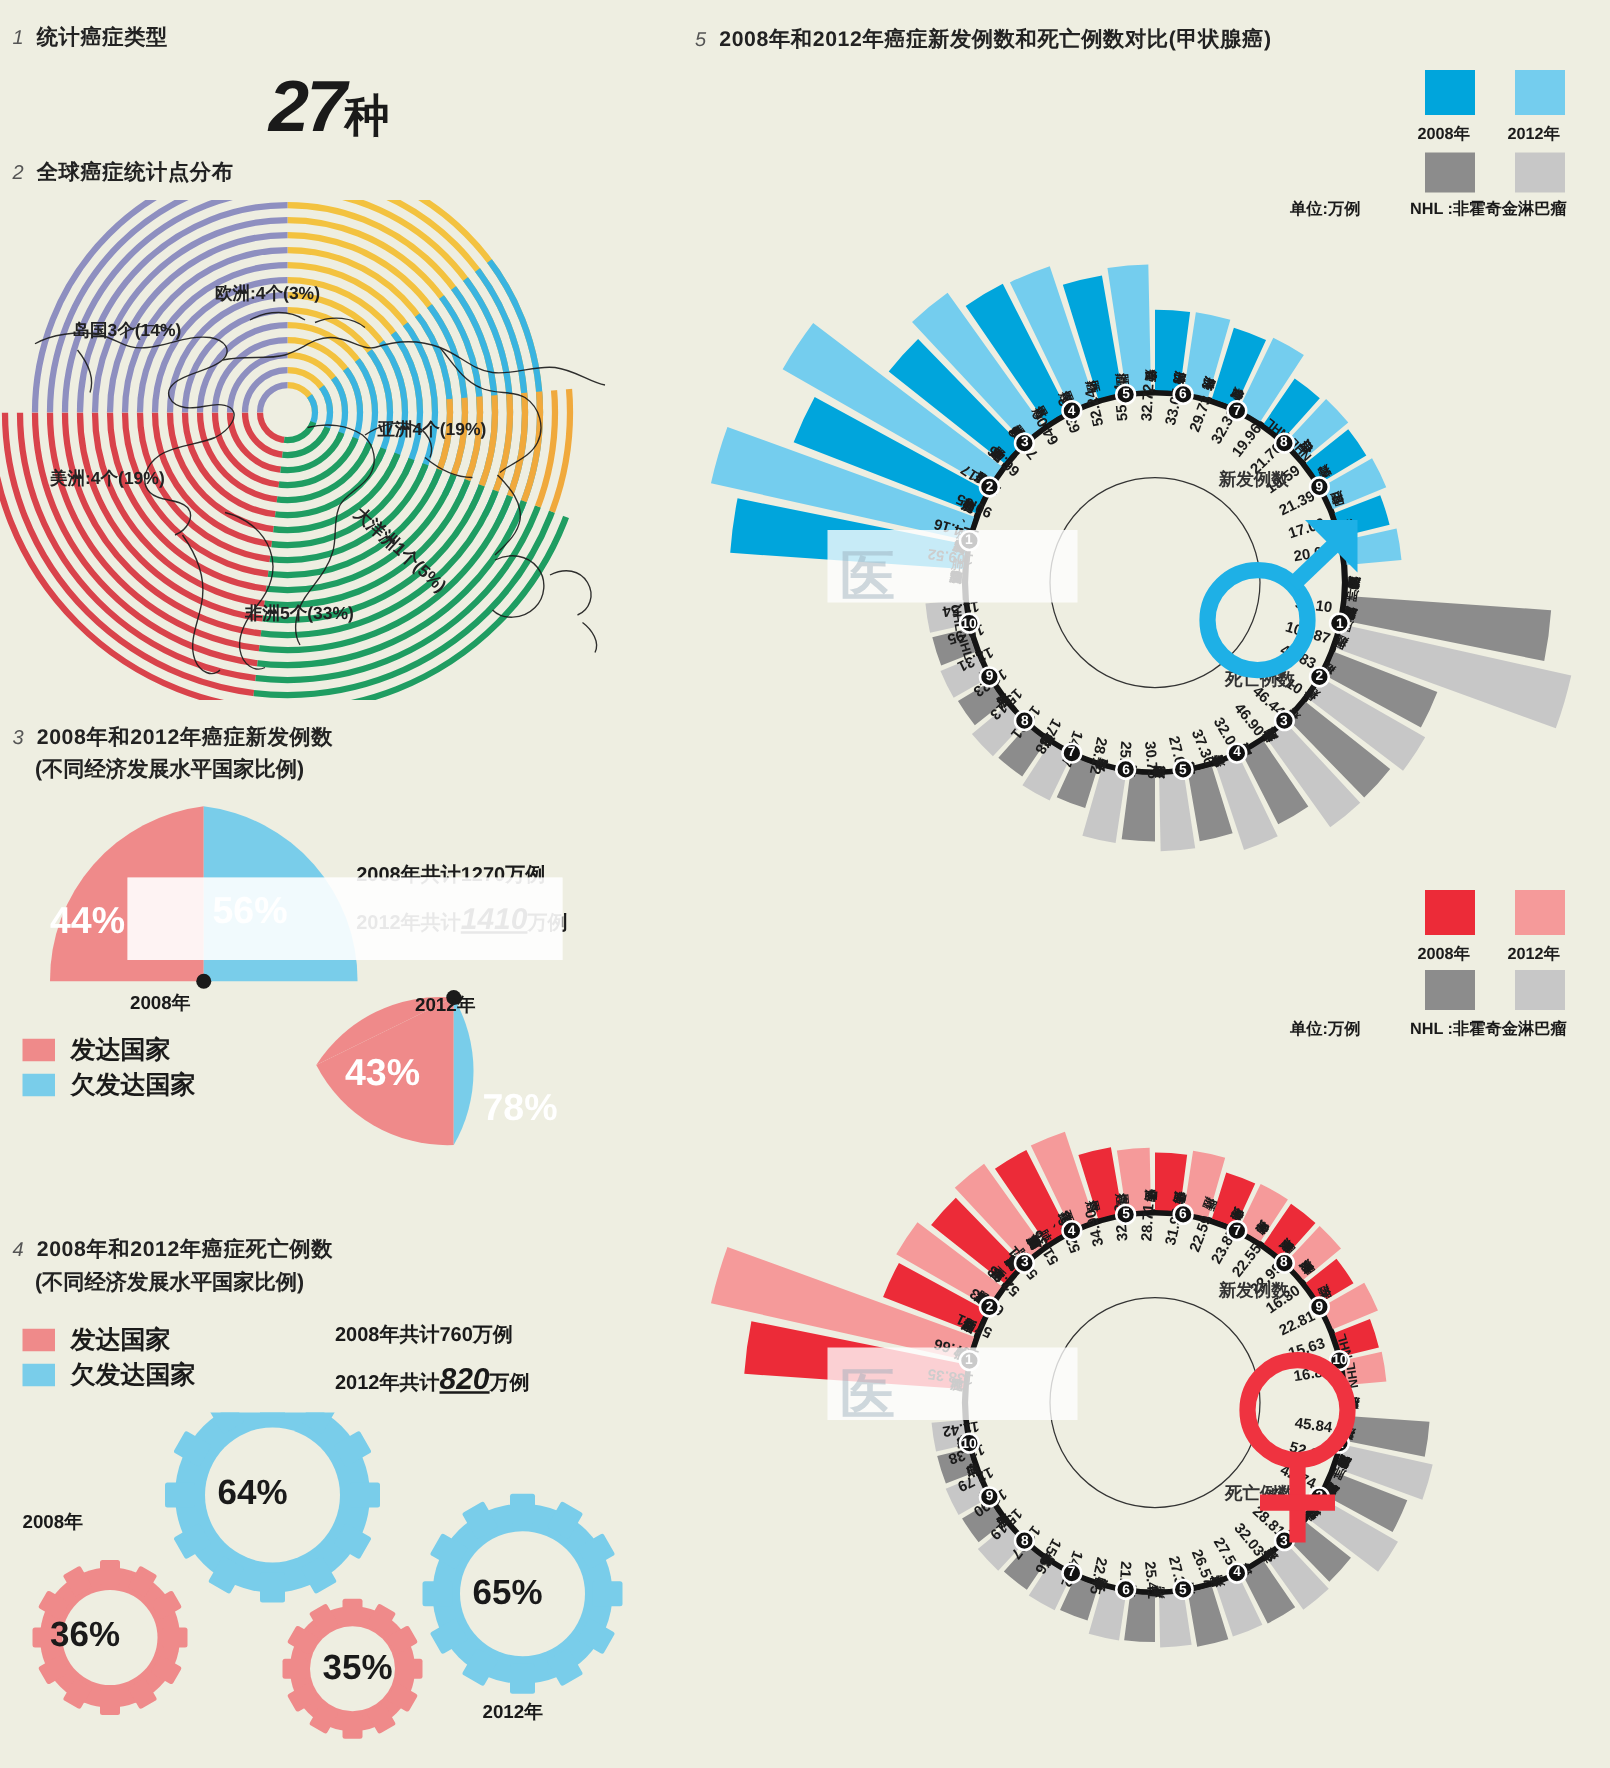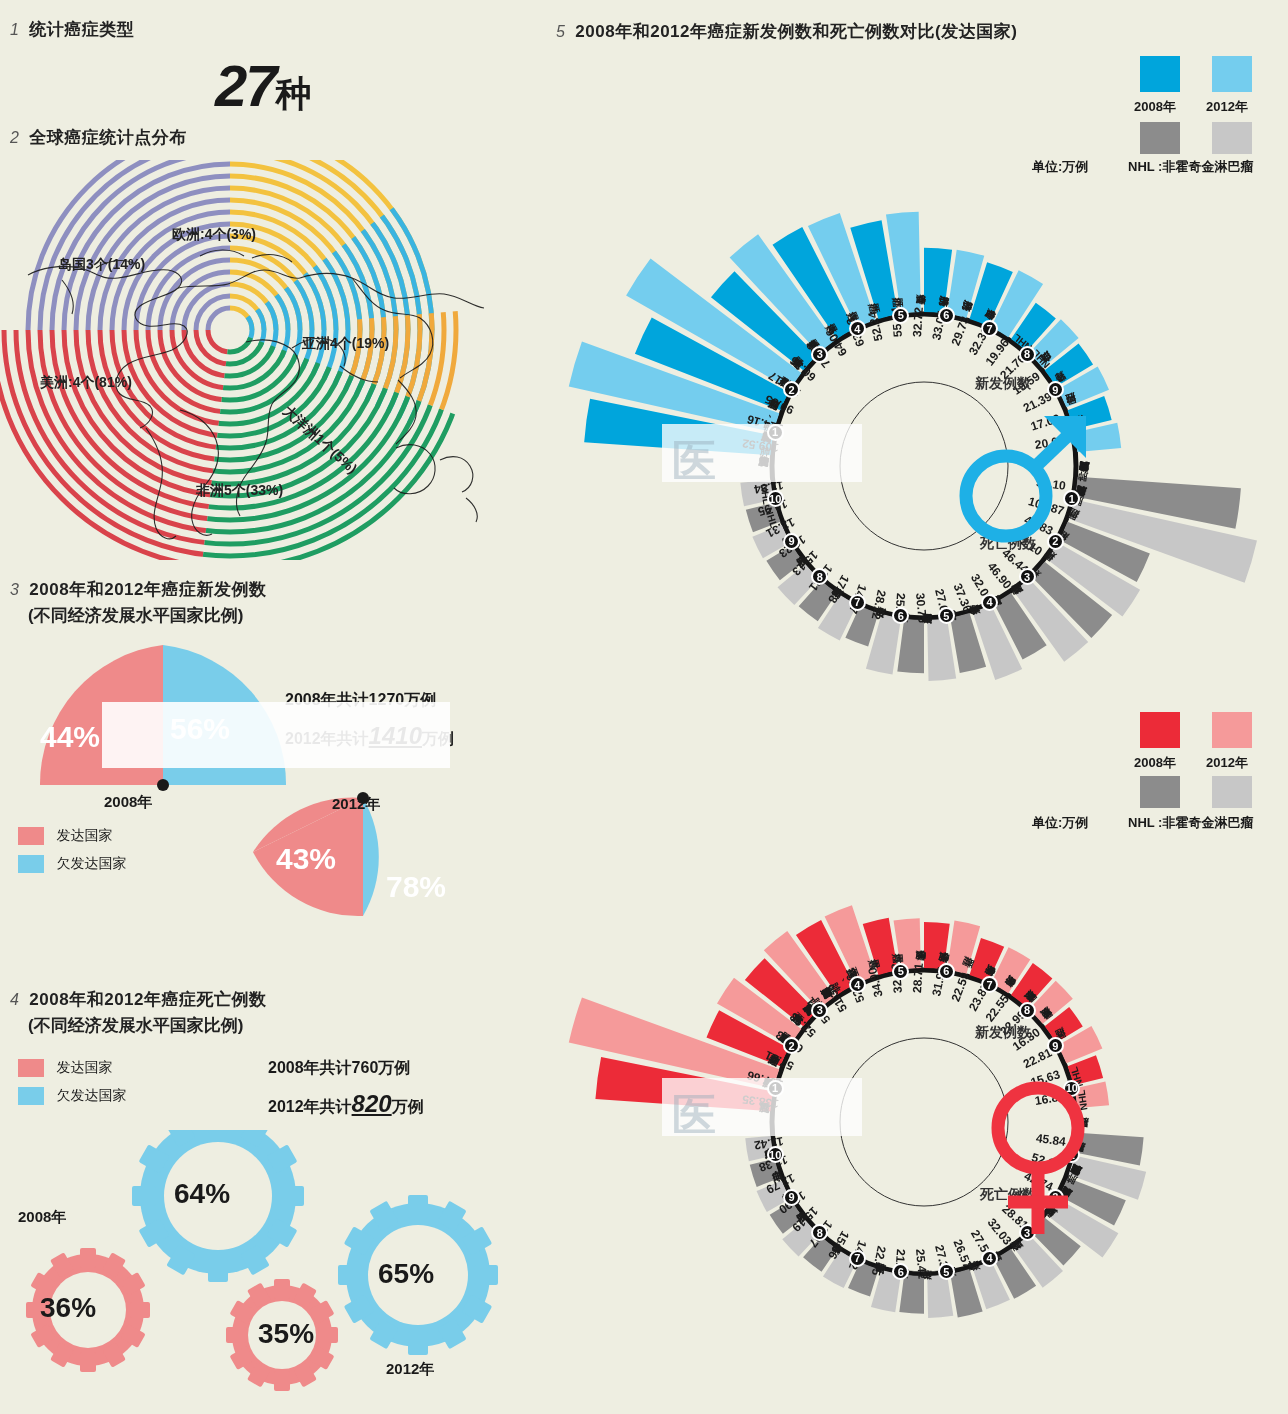--- a/index.html
+++ b/index.html
@@ -22,21 +22,21 @@
   .big27 .unit{font-size:36px;font-style:normal;font-weight:700;letter-spacing:0;}
 
   
   .map-wrap{width:540px;height:400px;}
   .map-label{font-size:14px;font-weight:700;color:#222;white-space:nowrap;}
 
   
   .pie-label{font-size:15px;font-weight:700;}
   .pct{font-weight:900;color:#fff;font-size:30px;}
   .legend-sq{width:26px;height:18px;display:inline-block;vertical-align:middle;}
-  .legend-txt{font-size:14px;font-weight:400;margin-left:8px;vertical-align:middle;}
+  .legend-txt{font-size:20px;font-weight:700;margin-left:8px;vertical-align:middle;}
   .tot-line{font-size:16px;font-weight:700;white-space:nowrap;}
   .tot-line b{font-size:24px;font-style:italic;font-weight:900;text-decoration:underline;}
 
   
   .gear-pct{font-size:28px;font-weight:900;}
   .yr-lab{font-size:15px;font-weight:700;}
 
   
   .radial{position:absolute;}
   .rl{position:absolute;font-size:11px;font-weight:700;color:#1b1b1b;white-space:nowrap;
@@ -215,21 +215,21 @@
       <path d="M466,338 C474,344 480,354 476,362"></path>
       <path d="M62,120 C70,130 76,142 72,154"></path>
       <path d="M96,108 C108,100 124,98 136,104"></path>
       <path d="M200,96 C214,88 232,88 244,96"></path>
       <path d="M252,98 C266,92 282,94 292,102"></path>
     </g>
   </svg>
   <div class="abs map-label" style="left:172px;top:66px;">欧洲:4个(3%)</div>
   <div class="abs map-label" style="left:58px;top:96px;">岛国3个(14%)</div>
   <div class="abs map-label" style="left:302px;top:175px;">亚洲4个(19%)</div>
-  <div class="abs map-label" style="left:40px;top:214px;">美洲:4个(81%)</div>
+  <div class="abs map-label" style="left:40px;top:214px;">美洲:4个(19%)</div>
   <div class="abs map-label" style="left:285px;top:240px;transform:rotate(42deg);transform-origin:0 50%;">大洋洲1个(5%)</div>
   <div class="abs map-label" style="left:196px;top:322px;">非洲5个(33%)</div>
 </div>
 
 <div class="abs" style="left:10px;top:578px;">
   <span class="sec-num">3</span>
   <span class="sec-head">2008年和2012年癌症新发例数</span>
 </div>
 <div class="abs sec-sub" style="left:28px;top:604px;">(不同经济发展水平国家比例)</div>
 
@@ -385,21 +385,21 @@
 </div>
 <div class="abs gear-pct" style="left:40px;top:1292px;">36%</div>
 <div class="abs gear-pct" style="left:174px;top:1178px;">64%</div>
 <div class="abs gear-pct" style="left:258px;top:1318px;">35%</div>
 <div class="abs gear-pct" style="left:378px;top:1258px;">65%</div>
 <div class="abs yr-lab" style="left:18px;top:1208px;">2008年</div>
 <div class="abs yr-lab" style="left:386px;top:1360px;">2012年</div>
 
 <div class="abs" style="left:556px;top:20px;">
   <span class="sec-num">5</span>
-  <span class="sec-head">2008年和2012年癌症新发例数和死亡例数对比(发达国家)</span>
+  <span class="sec-head">2008年和2012年癌症新发例数和死亡例数对比(甲状腺癌)</span>
 </div>
 
 <div class="abs" style="left:1140px;top:56px;width:40px;height:36px;background:#00a5dc;"></div>
 <div class="abs" style="left:1212px;top:56px;width:40px;height:36px;background:#74cdee;"></div>
 <div class="abs legend-lab" style="left:1134px;top:98px;">2008年</div>
 <div class="abs legend-lab" style="left:1206px;top:98px;">2012年</div>
 <div class="abs" style="left:1140px;top:122px;width:40px;height:32px;background:#8c8c8c;"></div>
 <div class="abs" style="left:1212px;top:122px;width:40px;height:32px;background:#c7c7c7;"></div>
 <div class="abs legend-note" style="left:1032px;top:158px;">单位:万例</div>
 <div class="abs legend-note" style="left:1128px;top:158px;">NHL :非霍奇金淋巴瘤</div>

